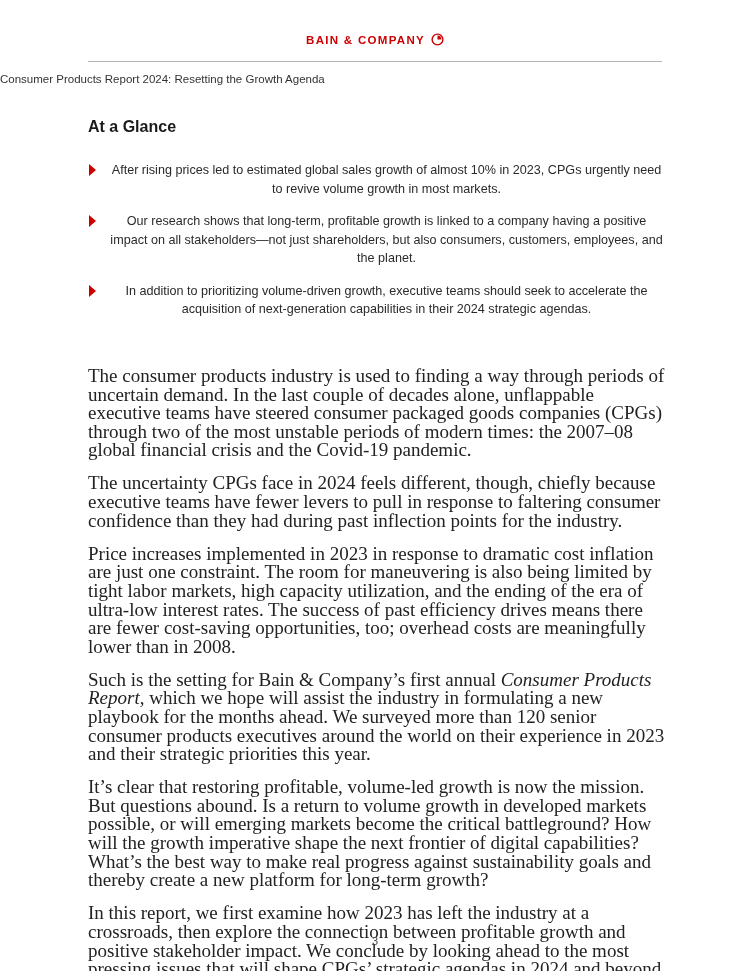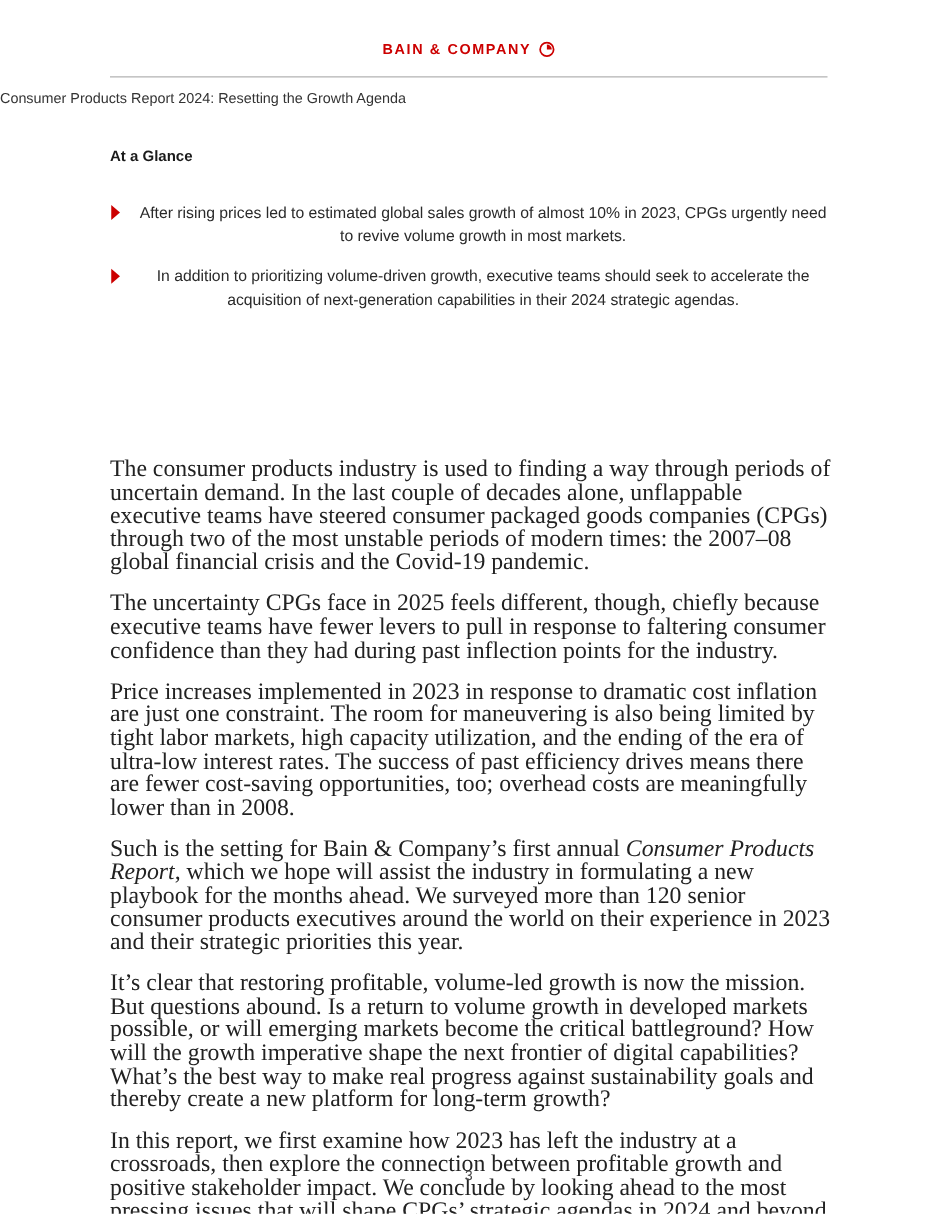--- a/index.html
+++ b/index.html
@@ -59,21 +59,21 @@
       font-size: 11.5px;
       color: #333333;
     }
     .glance-heading {
       position: absolute;
       top: 118px;
       left: 88px;
       margin: 0;
       font-family: "Liberation Sans", sans-serif;
       font-weight: bold;
-      font-size: 12px;
+      font-size: 16px;
       color: #1a1a1a;
     }
     .bullets {
       position: absolute;
       top: 161px;
       left: 88px;
       width: 575px;
       margin: 0;
       padding: 0;
       list-style: none;
@@ -144,27 +144,31 @@
 
   <h2 class="glance-heading">At a Glance</h2>
 
   <ul class="bullets">
     <li class="bullet">
       <span class="bullet-icon"></span>
       <span>After rising prices led to estimated global sales growth of almost 10% in 2023, CPGs urgently need to revive volume growth in most markets.</span>
     </li>
     <li class="bullet">
       <span class="bullet-icon"></span>
+      <span>Our research shows that long-term, profitable growth is linked to a company having a positive impact on all stakeholders—not just shareholders, but also consumers, customers, employees, and the planet.</span>
+    </li>
+    <li class="bullet">
+      <span class="bullet-icon"></span>
       <span>In addition to prioritizing volume-driven growth, executive teams should seek to accelerate the acquisition of next-generation capabilities in their 2024 strategic agendas.</span>
     </li>
   </ul>
 
   <div class="body">
     <p>The consumer products industry is used to finding a way through periods of uncertain demand. In the last couple of decades alone, unflappable executive teams have steered consumer packaged goods companies (CPGs) through two of the most unstable periods of modern times: the 2007–08 global financial crisis and the Covid-19 pandemic.</p>
-    <p>The uncertainty CPGs face in 2025 feels different, though, chiefly because executive teams have fewer levers to pull in response to faltering consumer confidence than they had during past inflection points for the industry.</p>
+    <p>The uncertainty CPGs face in 2024 feels different, though, chiefly because executive teams have fewer levers to pull in response to faltering consumer confidence than they had during past inflection points for the industry.</p>
     <p>Price increases implemented in 2023 in response to dramatic cost inflation are just one constraint. The room for maneuvering is also being limited by tight labor markets, high capacity utilization, and the ending of the era of ultra-low interest rates. The success of past efficiency drives means there are fewer cost-saving opportunities, too; overhead costs are meaningfully lower than in 2008.</p>
     <p><span>Such is the setting for Bain &amp; Company’s first annual </span><em>Consumer Products Report</em><span>, which we hope will assist the industry in formulating a new playbook for the months ahead. We surveyed more than 120 senior consumer products executives around the world on their experience in 2023 and their strategic priorities this year.</span></p>
     <p>It’s clear that restoring profitable, volume-led growth is now the mission. But questions abound. Is a return to volume growth in developed markets possible, or will emerging markets become the critical battleground? How will the growth imperative shape the next frontier of digital capabilities? What’s the best way to make real progress against sustainability goals and thereby create a new platform for long-term growth?</p>
     <p>In this report, we first examine how 2023 has left the industry at a crossroads, then explore the connection between profitable growth and positive stakeholder impact. We conclude by looking ahead to the most pressing issues that will shape CPGs’ strategic agendas in 2024 and beyond.</p>
   </div>
 
   <div class="page-number">3</div>
 
 </div>
 

